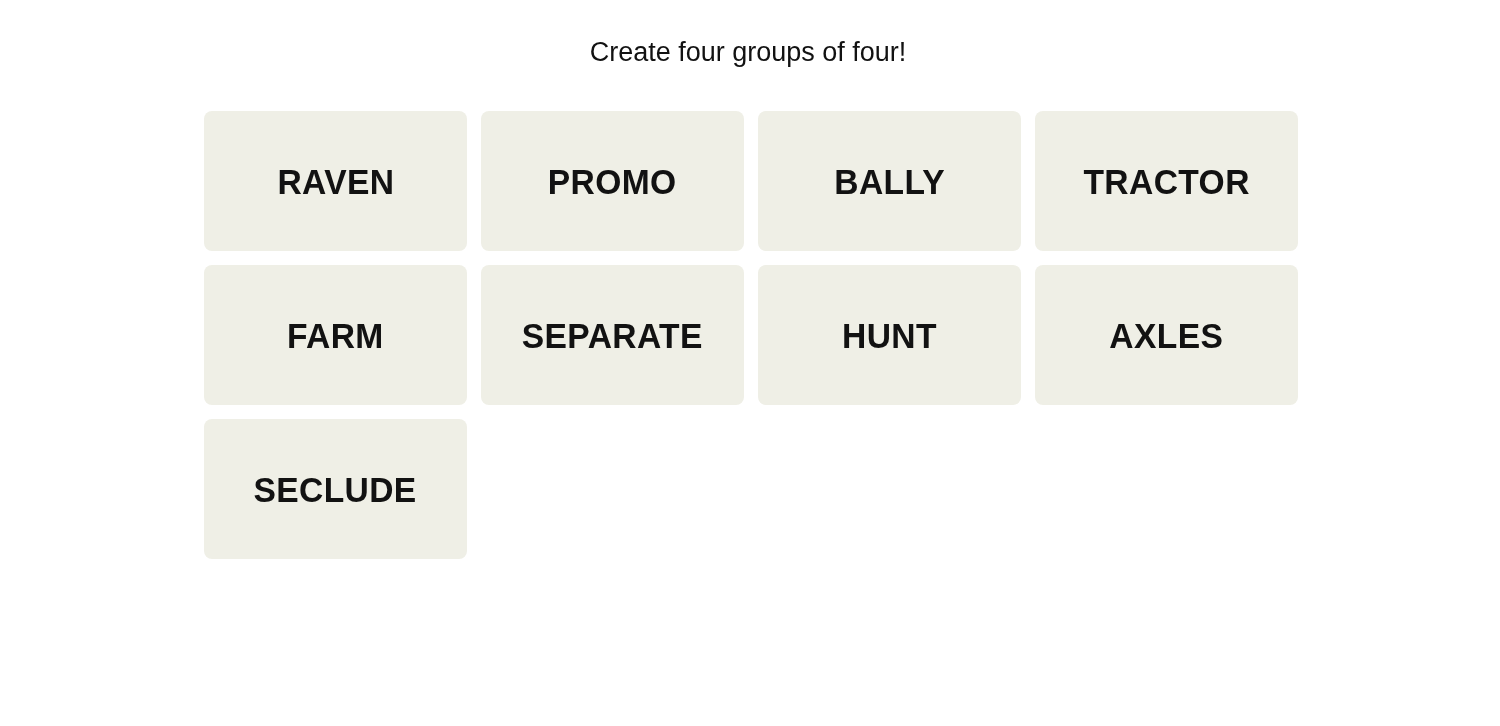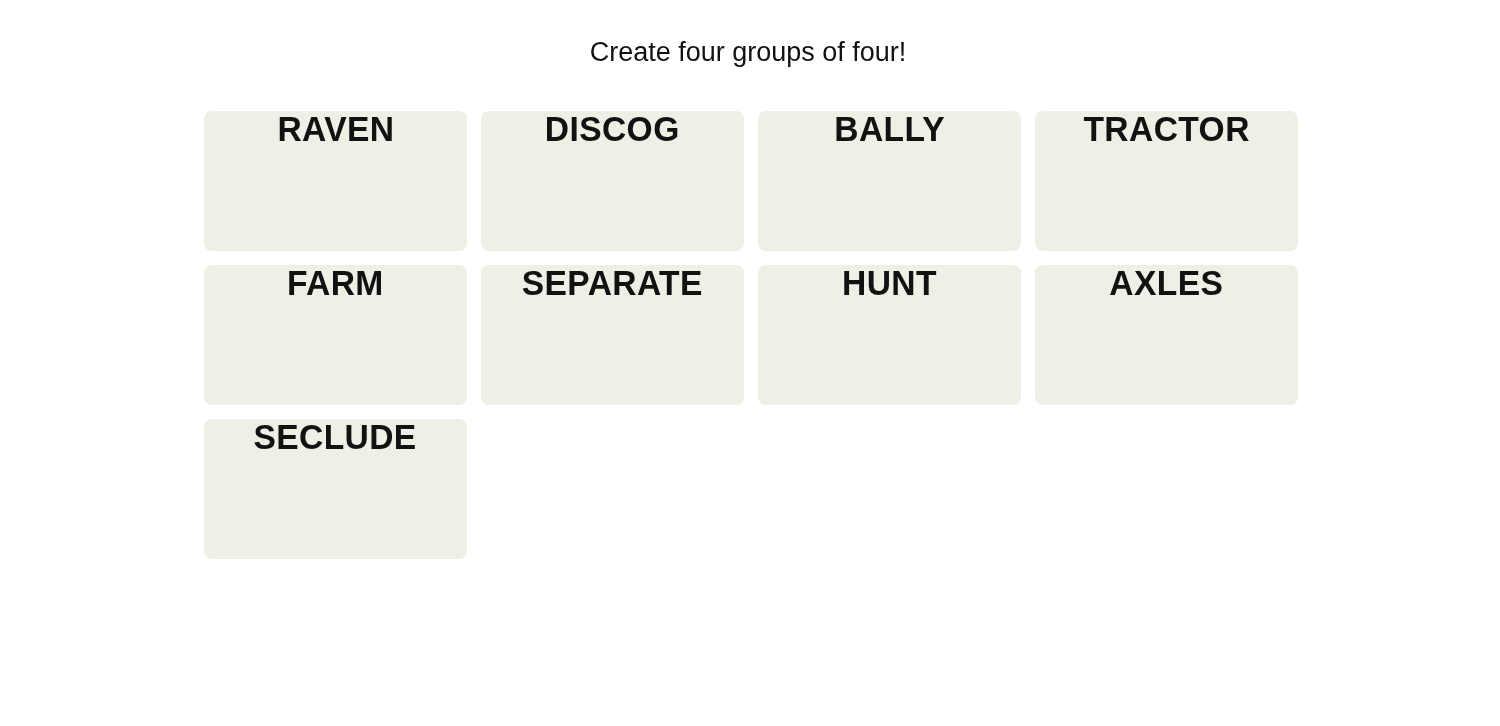--- a/index.html
+++ b/index.html
@@ -47,21 +47,21 @@
     grid-template-columns: repeat(4, 263px);
     grid-template-rows: repeat(4, 140px);
     column-gap: 14px;
     row-gap: 14px;
   }
 
   .tile {
     background: #efefe6;
     border-radius: 8px;
     display: flex;
-    align-items: flex-start;
+    align-items: center;
     justify-content: center;
     cursor: pointer;
     user-select: none;
     border: none;
     padding: 0;
     margin: 0;
     overflow: hidden;
   }
 
   .tile-label {
@@ -80,24 +80,24 @@
 <body>
 
 <div class="game-root">
 
   <div class="instruction">Create four groups of four!</div>
 
   <div class="board">
     <div class="tile">
       <span class="tile-label">RAVEN</span>
     </div>
+    <div class="tile">
+      <span class="tile-label">PROMO</span>
+    </div>
 
-    <div class="tile">
-      <span class="tile-label">DISCOG</span>
-    </div>
     <div class="tile">
       <span class="tile-label">BALLY</span>
     </div>
 
     <div class="tile">
       <span class="tile-label">TRACTOR</span>
     </div>
     <div class="tile">
       <span class="tile-label">FARM</span>
     </div>

